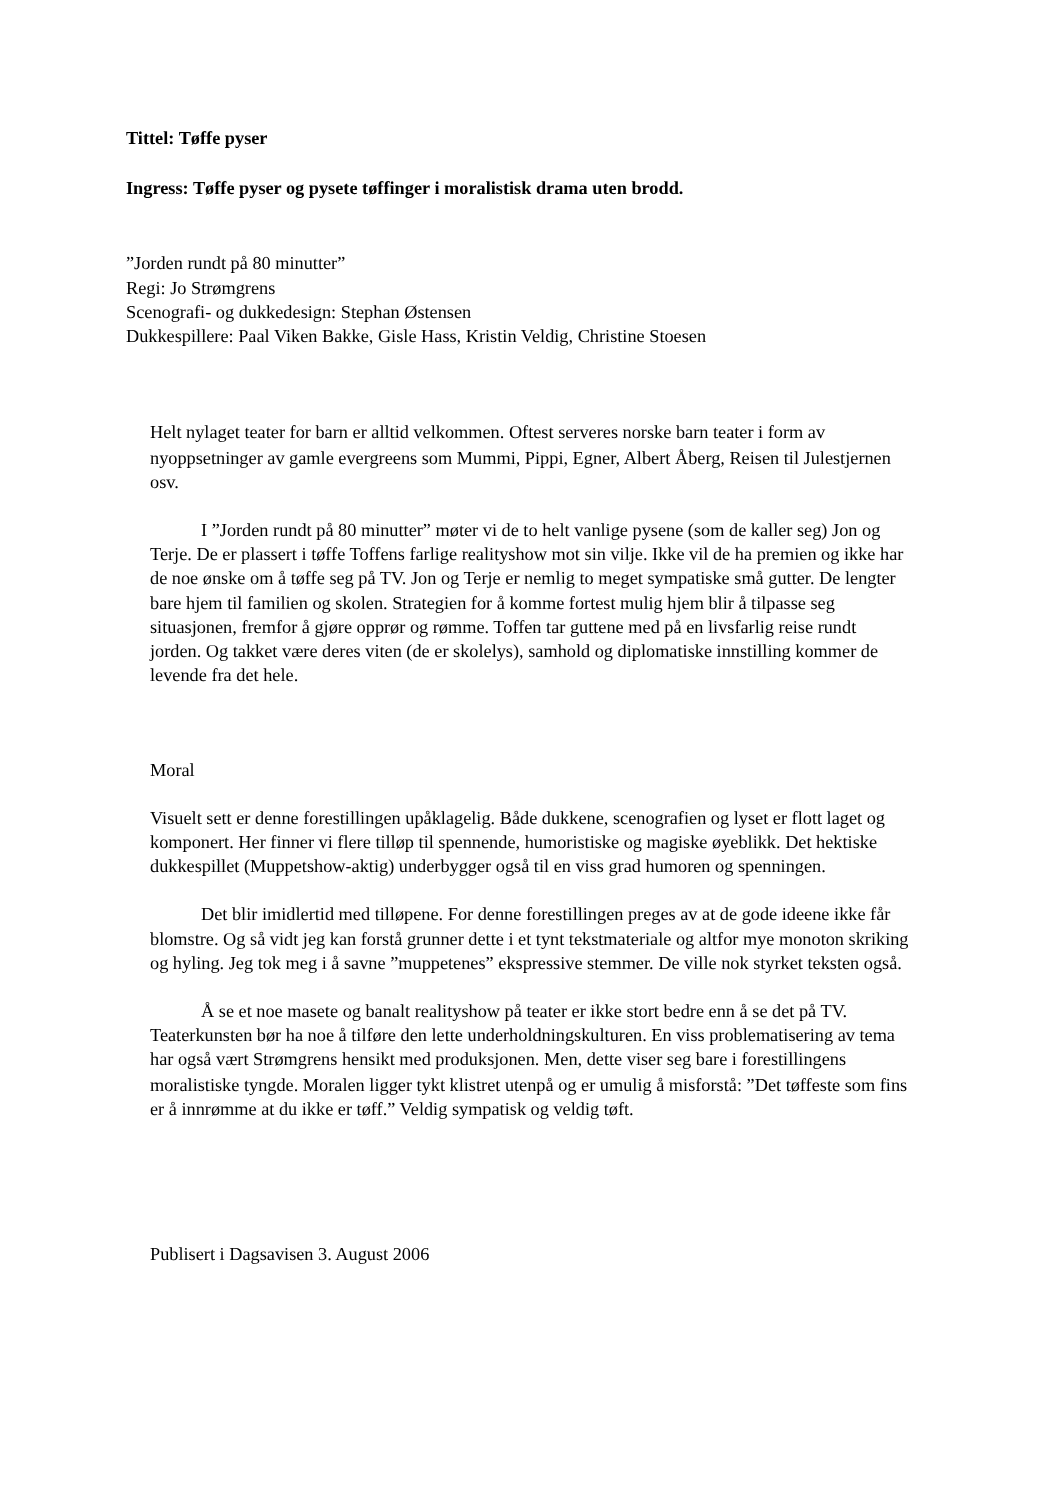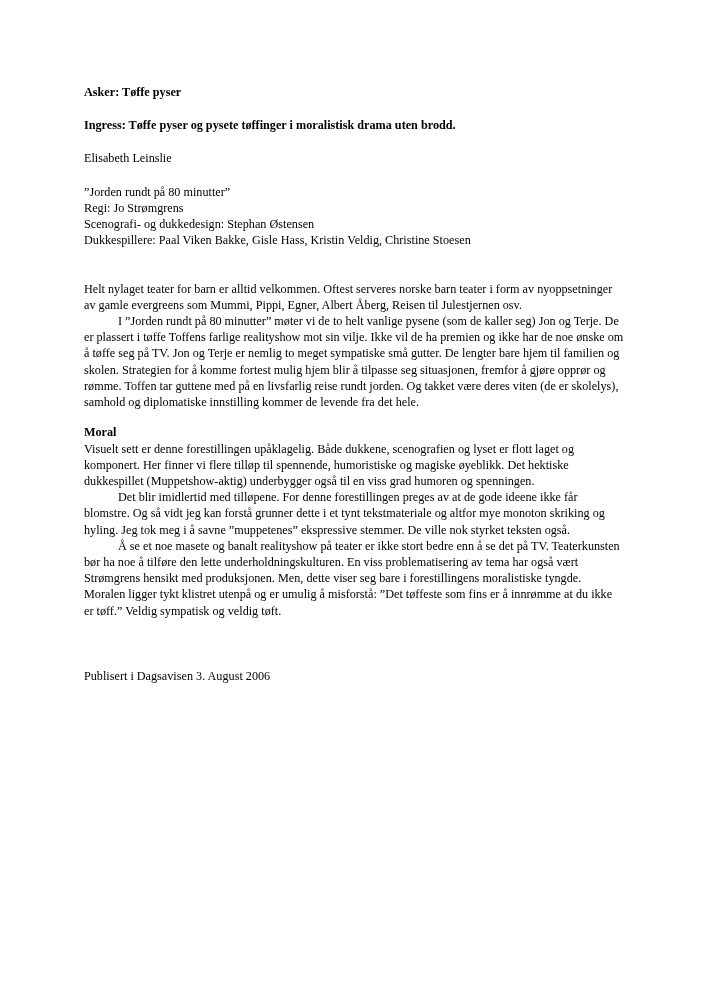--- a/index.html
+++ b/index.html
@@ -34,46 +34,45 @@
     margin: 0;
   }
   .gap-lg { height: 17px; }
   .gap-md { height: 14px; }
   .gap-xxl { height: 32px; }
   .meta-line {
     margin: 0;
     white-space: pre-wrap;
   }
   .para {
-    margin: 0;
+    margin: 16px;
     text-align: left;
   }
   .para.indent {
     text-indent: 34px;
   }
   .heading {
-    margin: 0;
-    font-weight: bold;
+    margin: 16px;
+    font-weight: normal;
   }
 </style>
 </head>
 <body>
 
 <div class="page">
   <div class="doc">
 
-    <p class="block bold">Asker: Tøffe pyser</p>
+    <p class="block bold">Tittel: Tøffe pyser</p>
 
     <div class="gap-lg"></div>
 
     <p class="block bold">Ingress: Tøffe pyser og pysete tøffinger i moralistisk drama uten brodd.</p>
 
     <div class="gap-lg"></div>
 
-    <p class="block">Elisabeth Leinslie</p>
 
     <div class="gap-lg"></div>
 
     <p class="meta-line">”Jorden rundt på 80 minutter”</p>
     <p class="meta-line">Regi: Jo Strømgrens</p>
     <p class="meta-line">Scenografi- og dukkedesign: Stephan Østensen</p>
     <p class="meta-line">Dukkespillere: Paal Viken Bakke, Gisle Hass, Kristin Veldig, Christine Stoesen</p>
 
     <div class="gap-xxl"></div>
 

